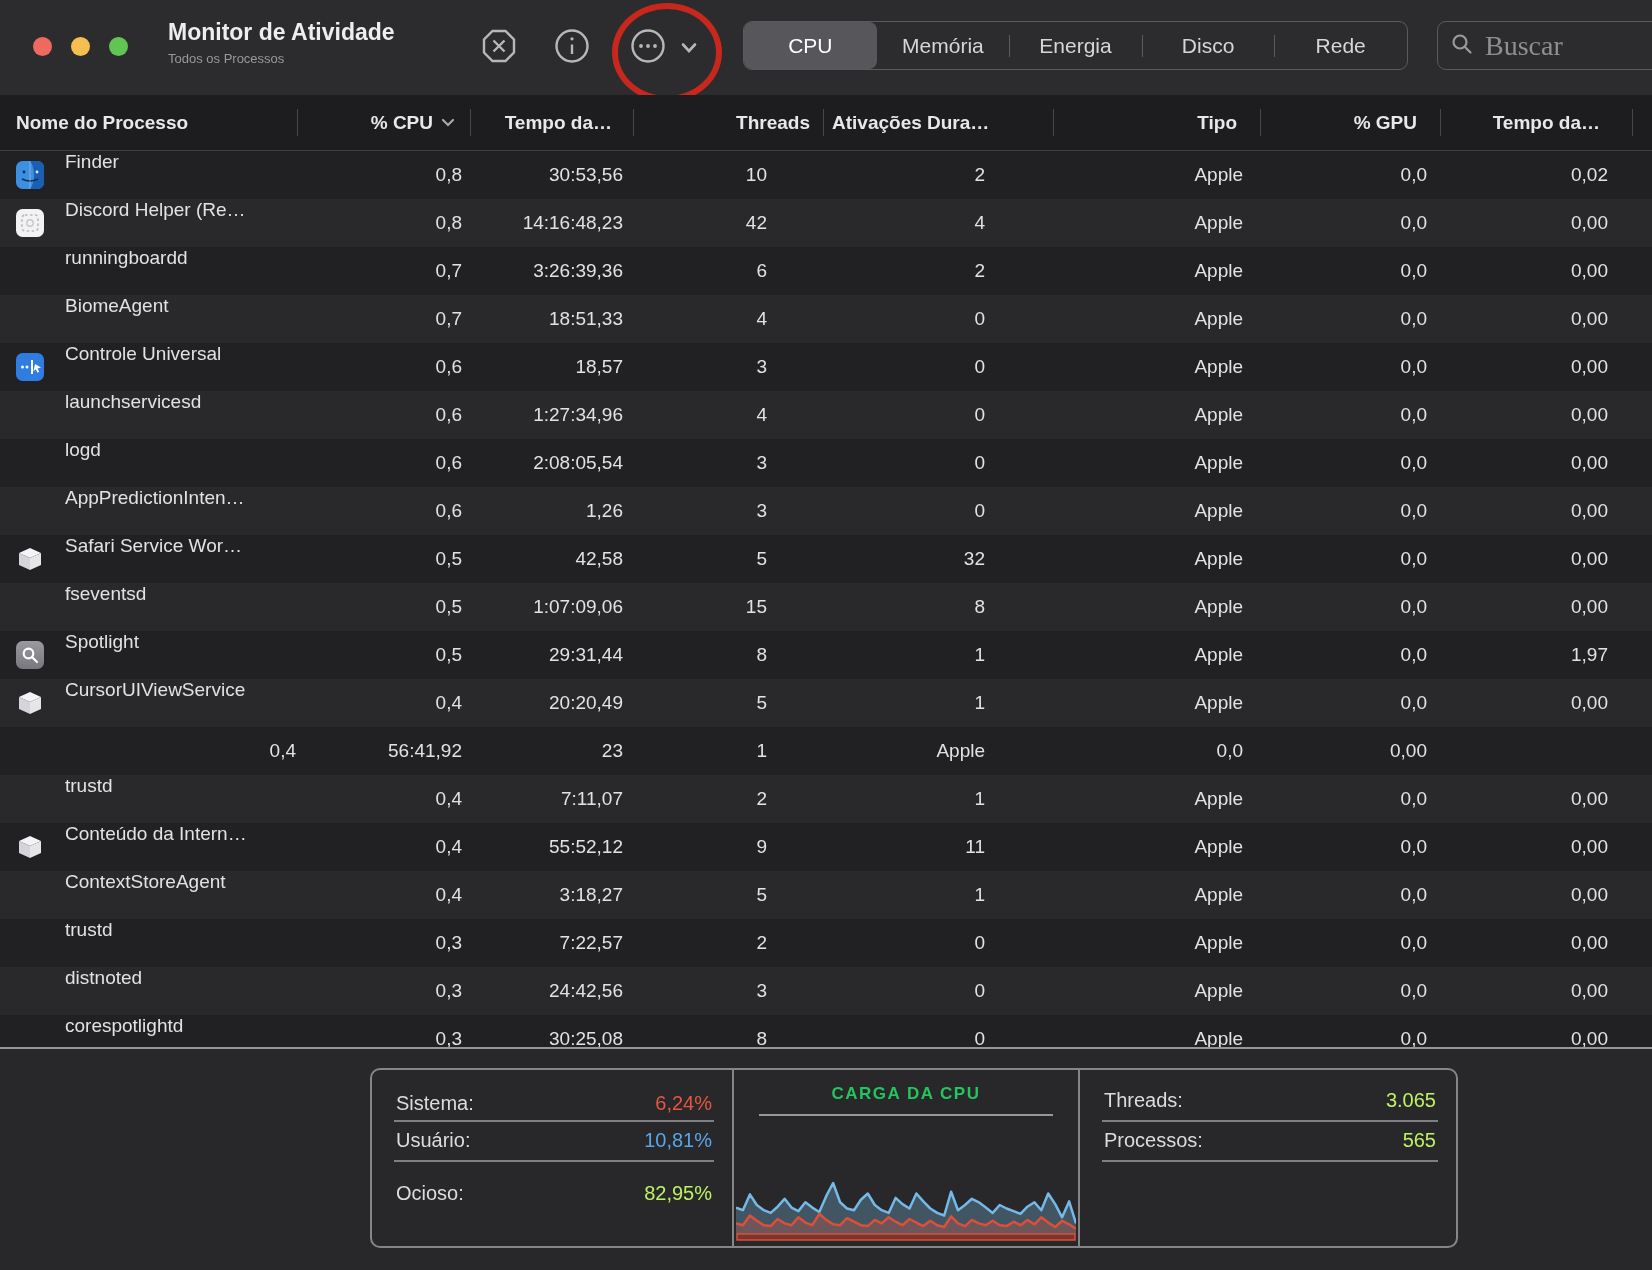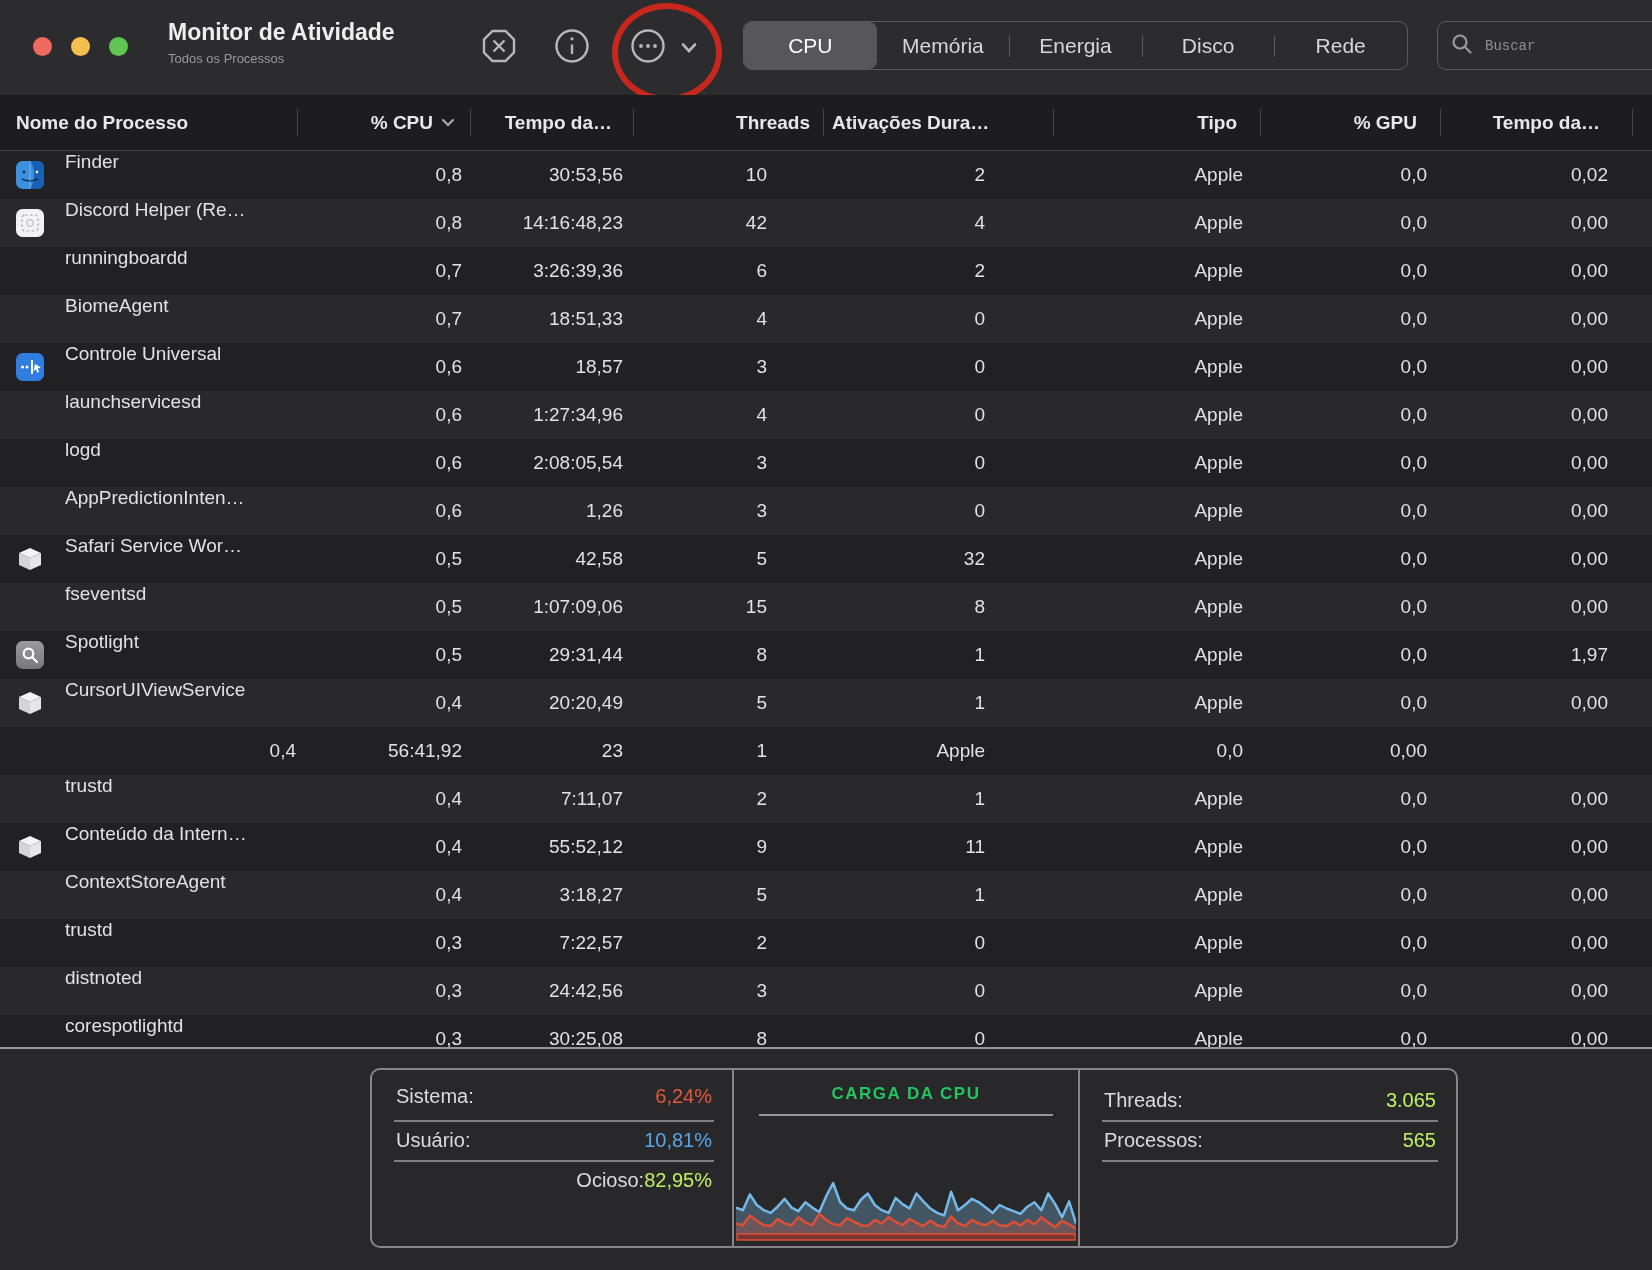--- a/index.html
+++ b/index.html
@@ -32,22 +32,22 @@
       font-size:21px;color:#d6d6d8;position:relative;border-radius:8px;}
   .seg.selected{background:#57575b;color:#ffffff;}
   .seg:not(.selected)+.seg:not(.selected)::before{content:'';position:absolute;left:0;top:13px;
       width:1px;height:22px;background:#5a5a5e;}
 
   
   .search{position:absolute;left:1437px;top:21px;width:240px;height:49px;
       border:1px solid #5a5a5e;border-radius:9px;box-sizing:border-box;
       display:flex;align-items:center;padding-left:12px;gap:9px;}
   .search svg{flex:0 0 auto;}
-  .search input{background:transparent;border:none;outline:none;font-size:14px;
-      color:#d6d6d8;width:150px;font-family:Liberation Mono, monospace;}
+  .search input{background:transparent;border:none;outline:none;font-size:28px;
+      color:#d6d6d8;width:150px;font-family:Liberation Serif, serif;}
   .search input::placeholder{color:#8e8e93;}
 
   
   .thead{position:absolute;left:0;top:95px;width:1652px;height:55px;background:#1d1d20;}
   .th{position:absolute;top:0;height:55px;display:flex;align-items:center;
       font-size:19px;font-weight:700;color:#e8e8ea;white-space:nowrap;}
   .th .sort{margin-left:8px;color:#a8a8ad;display:inline-flex;}
   .vsep{position:absolute;top:14px;width:1px;height:27px;background:#47474b;}
 
   
@@ -485,31 +485,31 @@
         <div class="cell num">0,0</div>
         <div class="cell num">0,00</div>
       </div>
     </div>
   <div class="table-end-divider"></div>
 
   <div class="footer">
     <div class="stats-box">
 
       <div class="sb-sec sb-left">
-        <div class="stat-row" style="top:6px;text-align:center;">
+        <div class="stat-row" style="top:13px;text-align:center;">
           <span>Sistema:</span>
           <span class="val val-system">6,24%</span>
         </div>
         <div class="stat-sep" style="top:50px;"></div>
         <div class="stat-row" style="top:50px;">
           <span>Usuário:</span>
           <span class="val val-user">10,81%</span>
         </div>
         <div class="stat-sep" style="top:90px;"></div>
-        <div class="stat-row" style="top:90px;justify-content:flex-end;">
+        <div class="stat-row" style="top:103px;">
           <span>Ocioso:</span>
           <span class="val">82,95%</span>
         </div>
       </div>
 
       <div class="sb-sec sb-center">
         <div class="load-title">CARGA DA CPU</div>
         <div class="load-underline"></div>
         <svg class="load-graph" id="cpu-graph" width="340" height="106" viewBox="0 0 340 106">
             <polygon points="0.0,71.6 6.9,74.2 13.9,58.4 20.8,69.0 27.8,74.2 34.7,76.9 41.6,70.7 48.6,62.8 55.5,71.6 62.4,75.1 69.4,66.3 76.3,71.6 83.3,76.0 90.2,60.2 97.1,47.0 104.1,66.3 111.0,72.5 118.0,74.2 124.9,63.7 131.8,57.5 138.8,69.0 145.7,74.2 152.7,76.9 159.6,61.9 166.5,68.1 173.5,72.5 180.4,57.5 187.3,65.4 194.3,72.5 201.2,76.9 208.2,79.5 215.1,55.8 222.0,74.2 229.0,69.0 235.9,62.8 242.9,66.3 249.8,71.6 256.7,76.9 263.7,69.0 270.6,72.5 277.6,75.1 284.5,77.8 291.4,70.7 298.4,66.3 305.3,74.2 312.2,57.5 319.2,68.1 326.1,81.3 333.1,65.4 340.0,87.4 340,98 0,98" fill="rgba(116,170,205,0.35)"></polygon>

